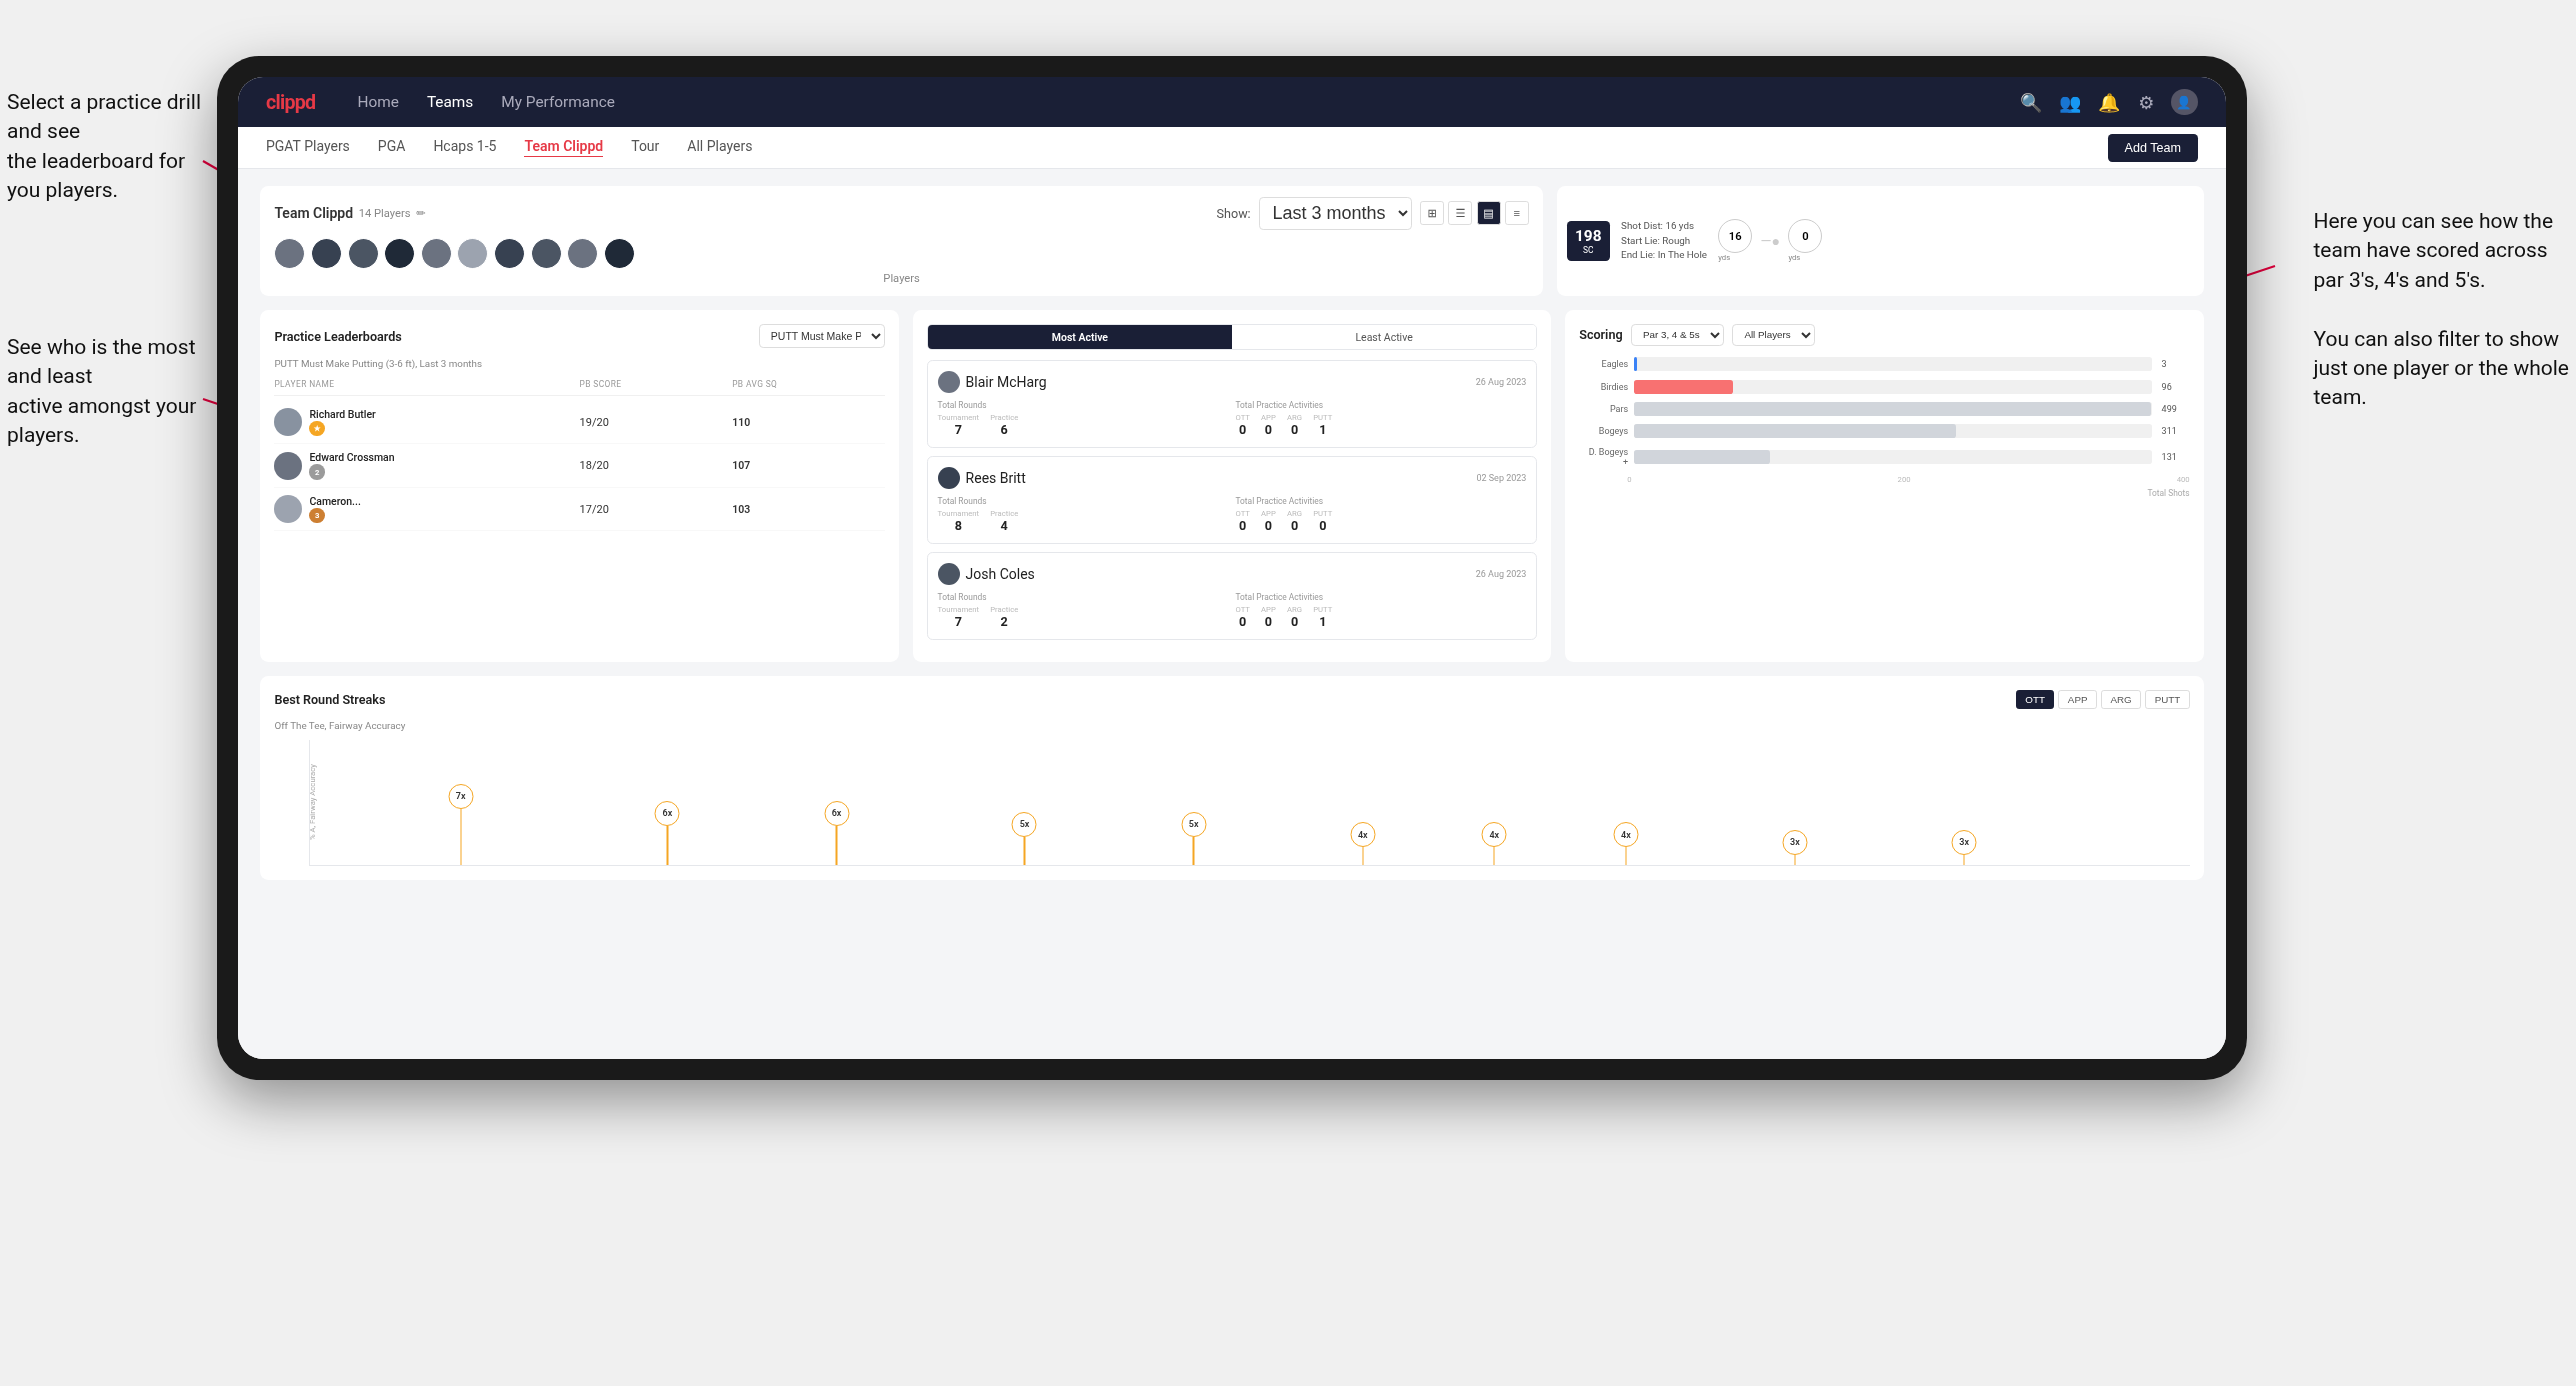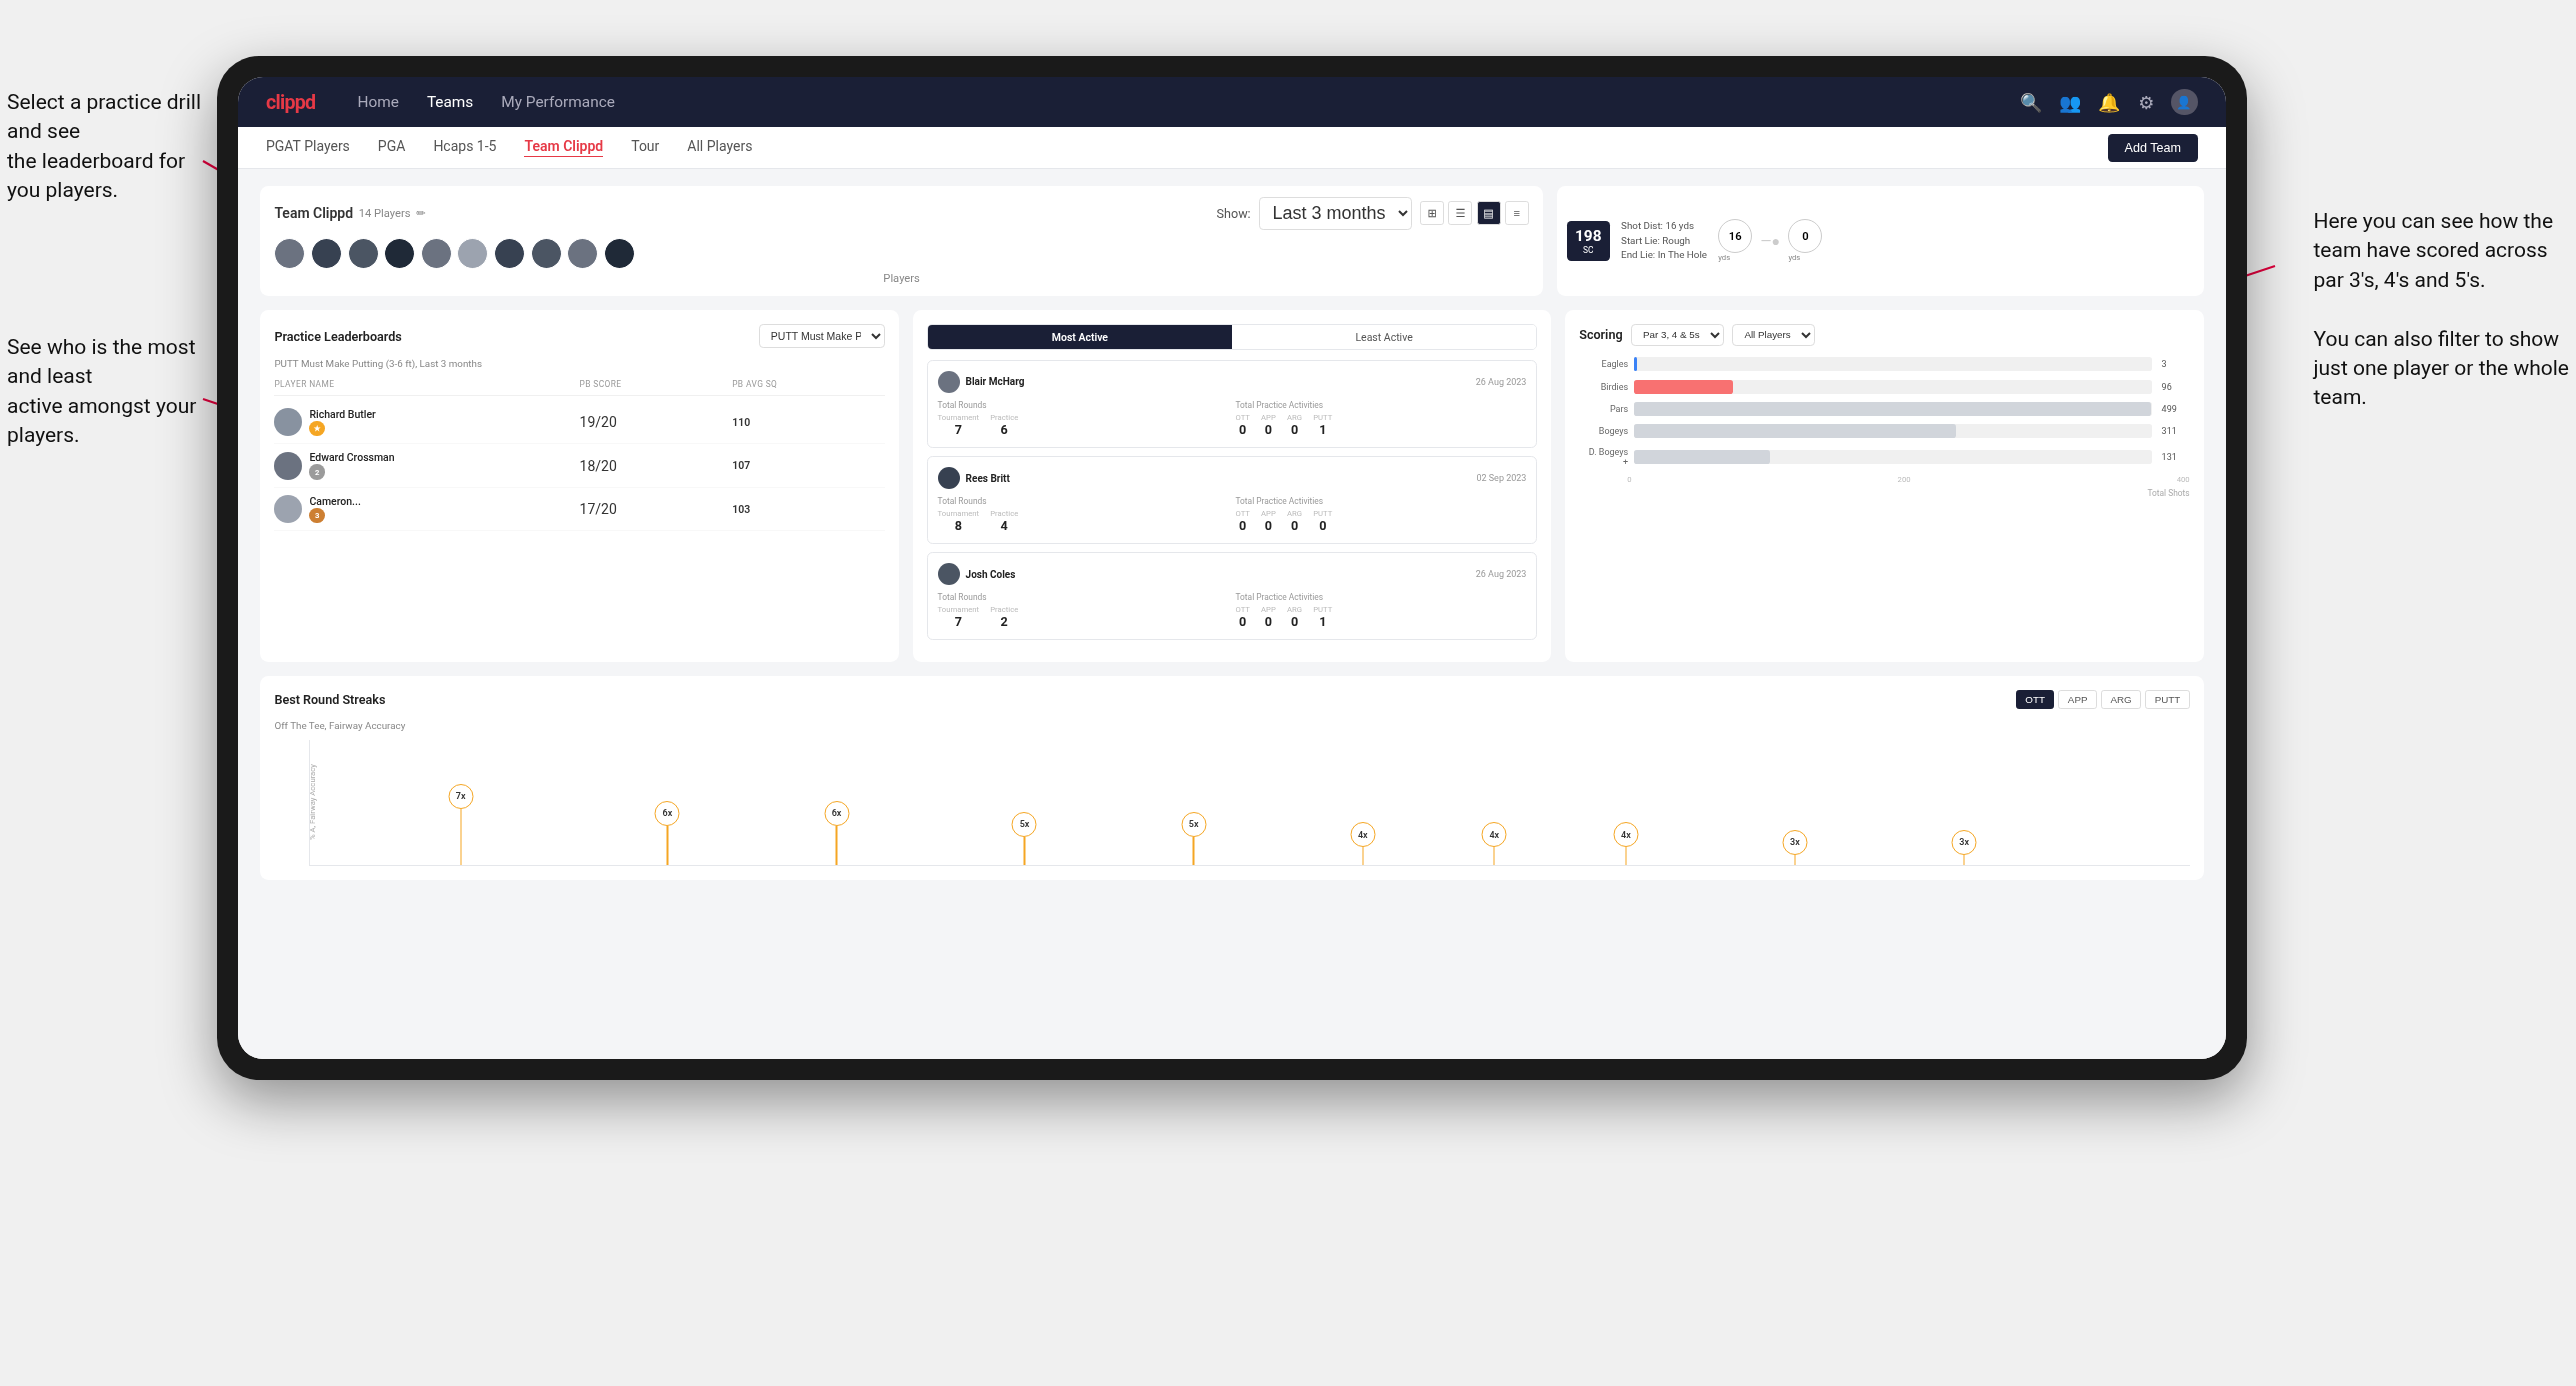--- a/index.html
+++ b/index.html
@@ -276,21 +276,21 @@
       display: flex;
       align-items: center;
       justify-content: center;
       font-size: 7.7px;
       font-weight: 700;
       color: #fff;
     }
     .badge-gold { background: #f5a623; }
     .badge-silver { background: #9b9b9b; }
     .badge-bronze { background: #cd7f32; }
-    .lb-score { font-size: 14px; color: #333; }
+    .lb-score { font-size: 11px; color: #333; }
     .lb-avg { font-size: 10.5px; color: #333; font-weight: 600; }
     .view-leaderboard-btn {
       width: 100%;
       background: #1a1f36;
       color: #fff;
       border: none;
       border-radius: 5.6px;
       padding: 8.4px;
       font-size: 10.5px;
       cursor: pointer;
@@ -335,21 +335,21 @@
       display: flex;
       align-items: center;
       gap: 5.6px;
     }
     .pa-avatar {
       width: 22.4px;
       height: 22.4px;
       border-radius: 50%;
       background: #c5c9d0;
     }
-    .pa-name { font-size: 10px; font-weight: 700; color: #222; }
+    .pa-name { font-size: 14px; font-weight: 400; color: #222; }
     .pa-date { font-size: 9px; color: #999; }
     .pa-stats {
       display: grid;
       grid-template-columns: 1fr 1fr;
       gap: 7px;
     }
     .pa-stat-group { }
     .pa-stat-label { font-size: 8.4px; color: #999; margin-bottom: 2.8px; }
     .pa-stat-sub { display: flex; gap: 11.2px; }
     .pa-stat-col { text-align: center; }

